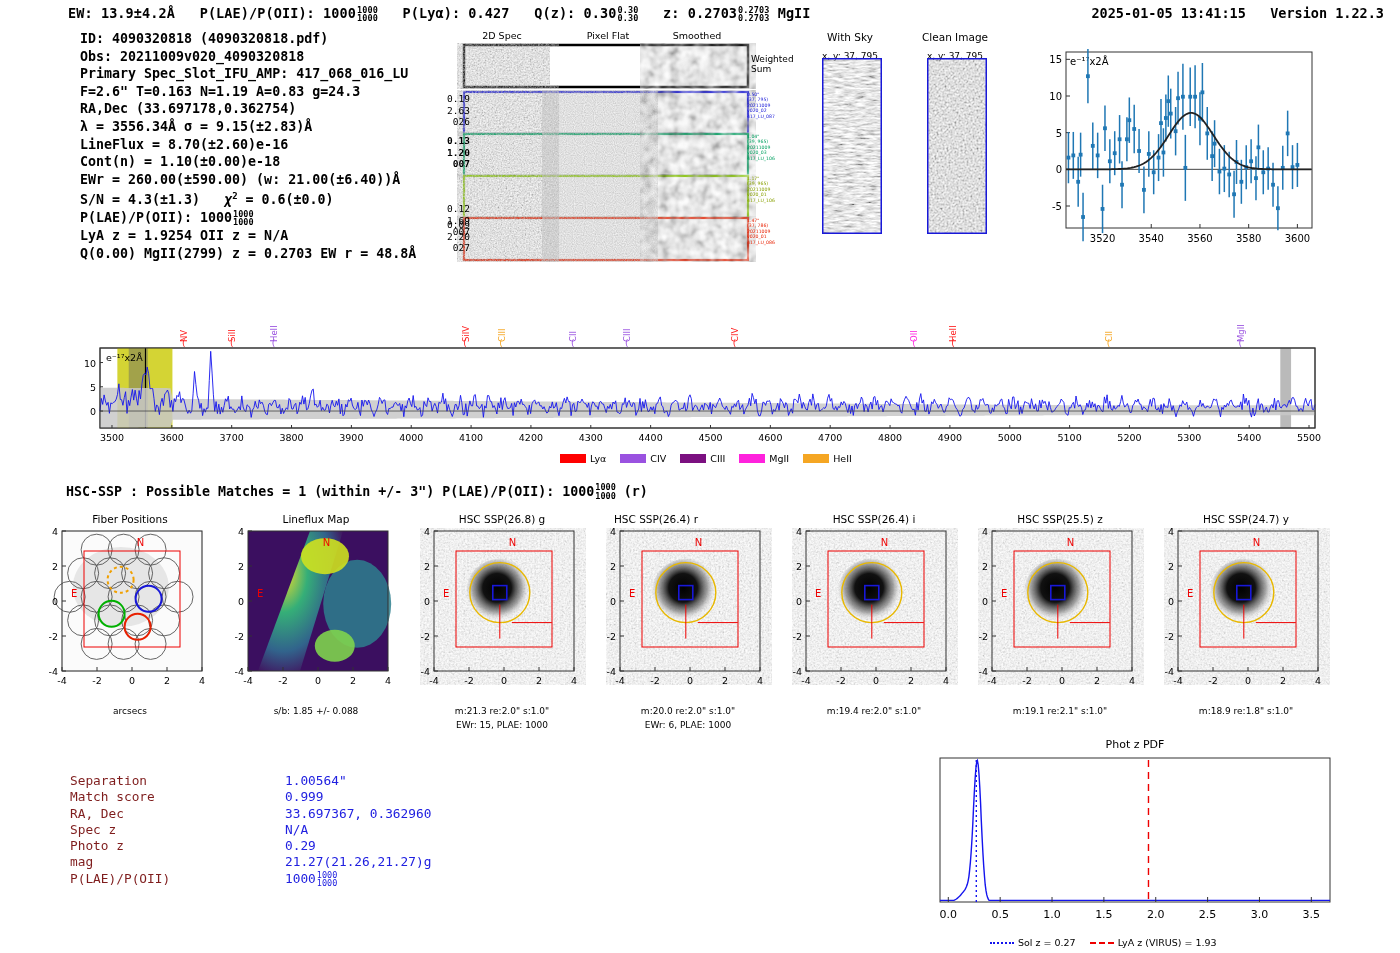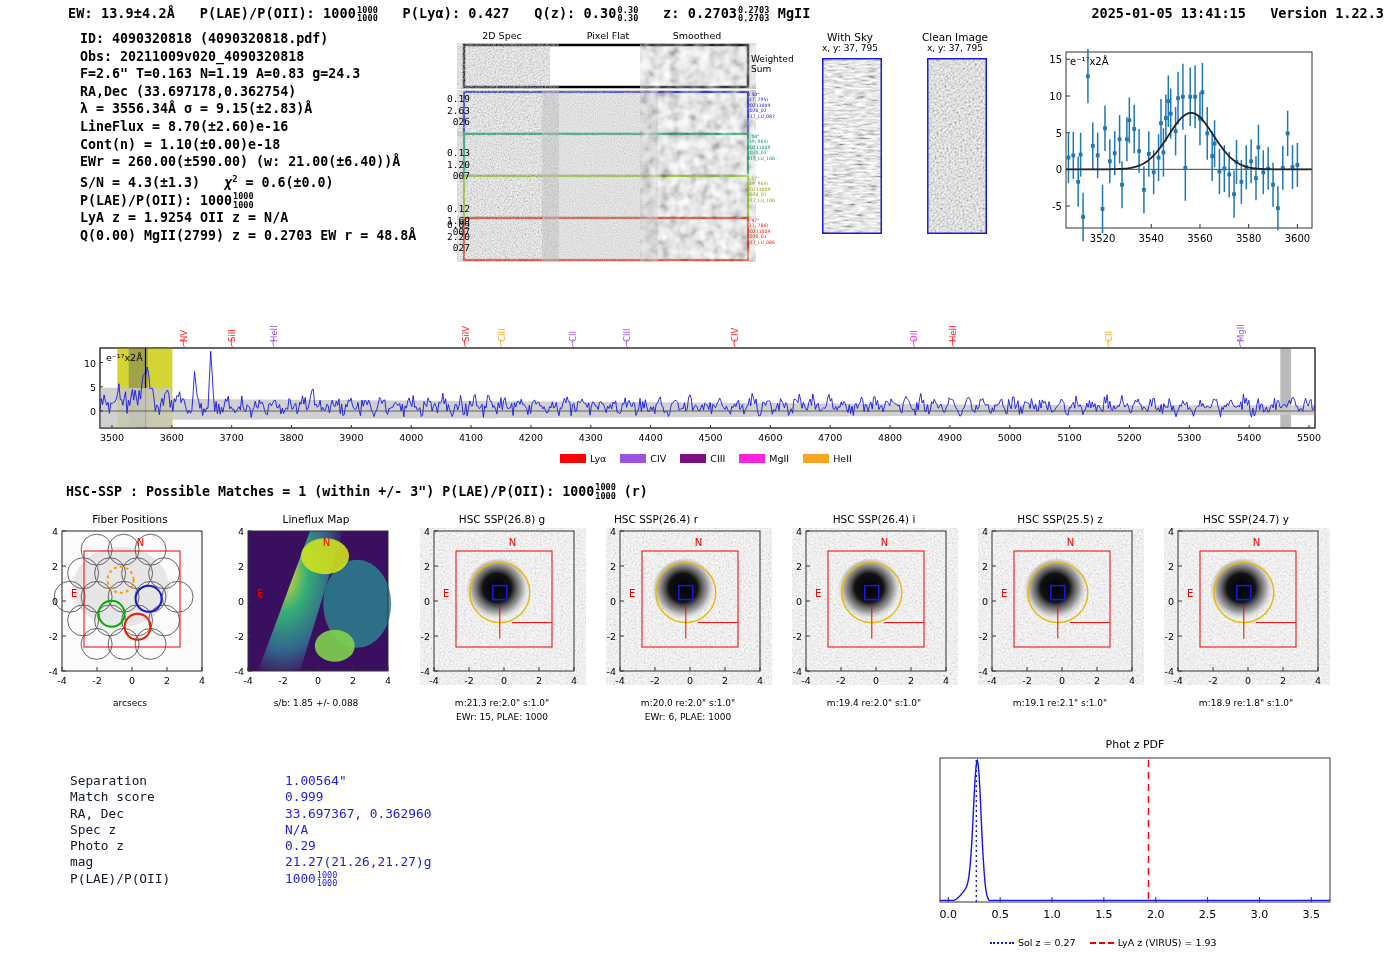--- a/index.html
+++ b/index.html
@@ -20,25 +20,25 @@
 
   
   #info{left:66px;top:30px;font-size:13.3px;line-height:17.6px;margin-left:14px;}
   #info .sup{font-size:9px;vertical-align:super;}
   .sidelab{position:absolute;font-size:4.6px;line-height:5.4px;}
   .leftnum{position:absolute;font-size:9.5px;line-height:11.5px;text-align:right;}
   svg{display:block;}
 
   
   .cut-title{position:absolute;font-size:10.5px;text-align:center;}
-  .cut-sub{position:absolute;font-size:9px;text-align:center;}
+  .cut-sub{position:absolute;font-size:9px;text-align:center;margin-top:8px;}
 
   
   #btable{left:70px;top:773px;font-size:12.8px;line-height:16.3px;}
-  #btable .k{display:inline-block;width:215px;color:#0f172a;}
+  #btable .k{display:inline-block;width:215px;color:#7f1d1d;}
   #btable .v{color:#2020e0;}
   #btable .row{white-space:nowrap;}
 
   .legend-sw{display:inline-block;width:26px;height:9px;vertical-align:middle;}
   .legend-txt{font-size:9.5px;vertical-align:middle;margin-left:4px;margin-right:14px;
               font-family:"DejaVu Sans","Liberation Sans",sans-serif;}
 </style>
 </head>
 <body>
 
@@ -51,20 +51,21 @@
   <span>MgII</span>
 </div>
 <div class="abs mono nw" id="hdr-date">
   <span>2025-01-05 13:41:15</span>&nbsp;&nbsp;
   <span>Version 1.22.3</span>
 </div>
 
 <div class="abs mono" id="info">
   <div class="nw">ID: 4090320818 (4090320818.pdf)</div>
   <div class="nw">Obs: 20211009v020_4090320818</div>
+  <div class="nw">Primary Spec_Slot_IFU_AMP: 417_068_016_LU</div>
   <div class="nw">F=2.6"  T=0.163  N=1.19  A=0.83  g=24.3</div>
   <div class="nw">RA,Dec (33.697178,0.362754)</div>
   <div class="nw">λ = 3556.34Å  σ = 9.15(±2.83)Å</div>
   <div class="nw">LineFlux = 8.70(±2.60)e-16</div>
   <div class="nw">Cont(n) = 1.10(±0.00)e-18</div>
   <div class="nw">EWr = 260.00(±590.00) (w: 21.00(±6.40))Å</div>
   <div class="nw">S/N = 4.3(±1.3)&nbsp;&nbsp; <i>χ</i><span class="sup">2</span> = 0.6(±0.0)</div>
   <div class="nw">P(LAE)/P(OII): 1000<sub class="frac"><span>1000</span><span>1000</span></sub></div>
   <div class="nw">LyA z = 1.9254  OII z = N/A</div>
   <div class="nw">Q(0.00) MgII(2799) z = 0.2703  EW r = 48.8Å</div>
@@ -140,21 +141,21 @@
     <rect x="112" y="190" width="96" height="38" filter="url(#noiseFlat)"></rect>
     <rect x="210" y="190" width="96" height="38" filter="url(#noiseSm)" opacity="0.9"></rect>
   </g>
 </svg>
 
 <div class="leftnum" style="left:440px;top:93px;width:30px;">
   <div>0.19</div>
     <div>2.63</div>
     <div>026</div>
 </div>
-<div class="leftnum" style="left:440px;top:147px;width:30px;">
+<div class="leftnum" style="left:440px;top:135px;width:30px;font-weight:bold;">
   <div>0.13</div>
     <div>1.20</div>
     <div>007</div>
 </div>
 <div class="leftnum" style="left:440px;top:177px;width:30px;margin-top:26px;">
   <div>0.12</div>
     <div>1.69</div>
     <div>007</div>
 </div>
 <div class="leftnum" style="left:440px;top:219px;width:30px;">

